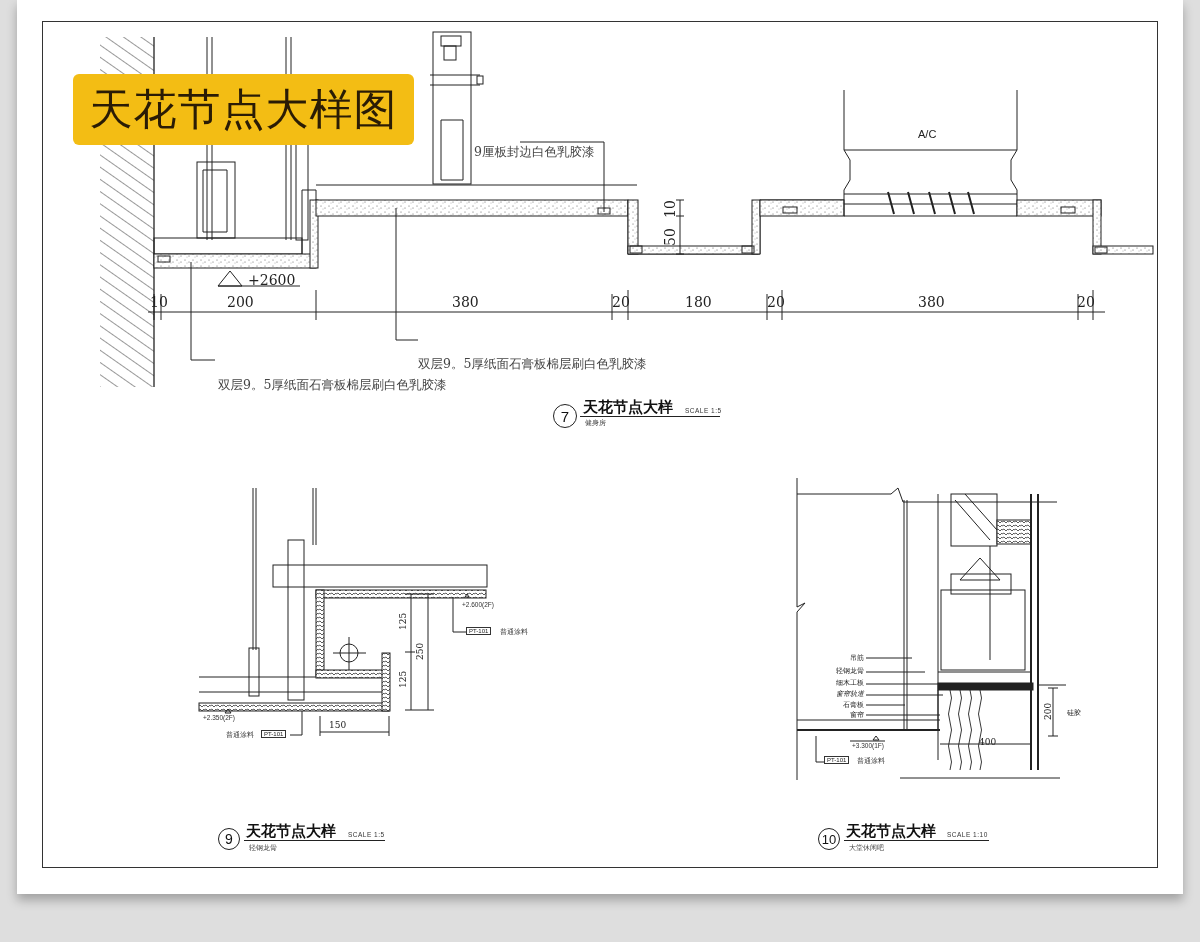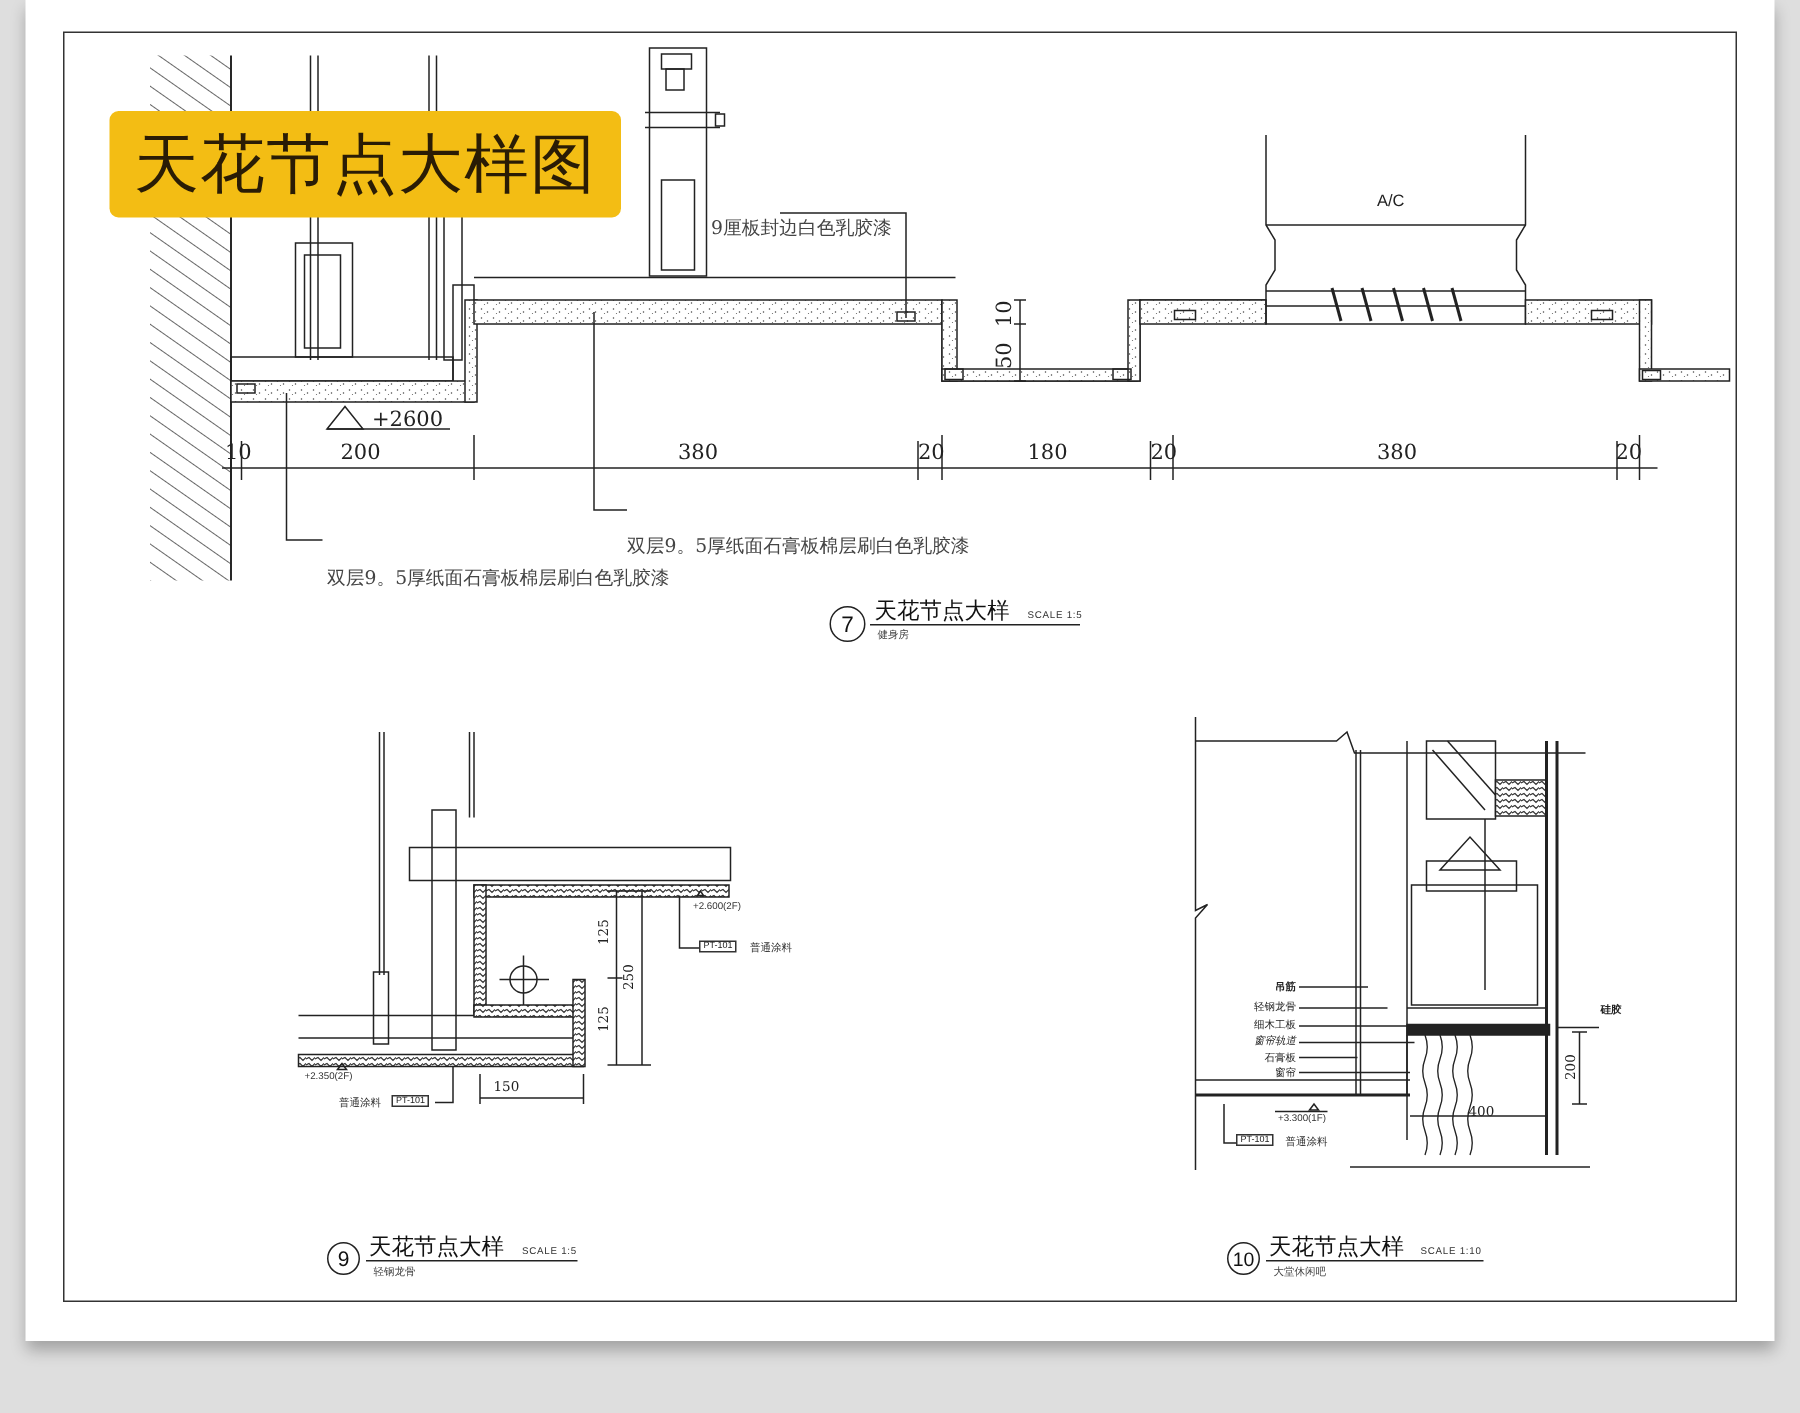--- a/index.html
+++ b/index.html
@@ -22,21 +22,21 @@
     display: flex; align-items: center; justify-content: center;
     font-family: "DejaVu Sans", sans-serif; font-size: 43px; color: #2a1c05; letter-spacing: 1px;
   }
   .txt { position: absolute; white-space: nowrap; color: #222; }
   .serif { font-family: "DejaVu Serif", "Liberation Serif", serif; }
   .sans { font-family: "Liberation Sans", "DejaVu Sans", sans-serif; }
   .dim { font-size: 14px; }
   .note { font-size: 12.5px; color: #444; margin-top: 24px; }
   .tiny { font-size: 6.5px; color: #333; }
   .small { font-size: 8px; color: #333; }
-  .title-label { font-size: 15px; font-weight: normal; color: #111; }
+  .title-label { font-size: 15px; font-weight: bold; color: #111; }
   .scale { font-size: 6.5px; color: #333; letter-spacing: 0.5px; }
   .sub { font-size: 7px; color: #444; }
   .circ {
     position: absolute; border: 1.3px solid #222; border-radius: 50%;
     display: flex; align-items: center; justify-content: center;
     font-family: "Liberation Sans", sans-serif; color: #111; box-sizing: border-box;
   }
   .tag { border: 1px solid #333; padding: 0 2px; font-size: 6px; }
   .vert { transform: rotate(-90deg); transform-origin: left top; }
 </style>
@@ -272,28 +272,28 @@
 
 <div>
   <div class="circ" style="left:218px;top:828px;width:22px;height:22px;font-size:14px;">9</div>
   <div class="txt title-label" style="left:246px;top:822px;">天花节点大样</div>
   <div class="txt scale sans" style="left:348px;top:831px;">SCALE 1:5</div>
   <div style="position:absolute;left:244px;top:840px;width:141px;border-top:1px solid #222;"></div>
   <div class="txt sub" style="left:249px;top:843px;">轻钢龙骨</div>
 </div>
 
 <div>
-  <div class="txt" style="right:336px;top:653px;font-size:7px;font-weight:bold;">吊筋</div>
+  <div class="txt" style="right:336px;top:653px;font-size:7px;">吊筋</div>
   <div class="txt" style="right:336px;top:666px;font-size:7px;">轻钢龙骨</div>
   <div class="txt" style="right:336px;top:678px;font-size:7px;">细木工板</div>
   <div class="txt" style="right:336px;top:689px;font-size:7px;font-style:italic;">窗帘轨道</div>
   <div class="txt" style="right:336px;top:700px;font-size:7px;">石膏板</div>
   <div class="txt" style="right:336px;top:710px;font-size:7px;">窗帘</div>
 </div>
-<div class="txt" style="left:1067px;top:668px;font-size:7px;font-weight:bold;">硅胶</div>
+<div class="txt" style="left:1067px;top:708px;font-size:7px;">硅胶</div>
 <div class="txt serif vert" style="left:1043px;top:720px;font-size:9px;">200</div>
 <div class="txt serif" style="left:979px;top:737px;font-size:9px;">400</div>
 <div class="txt tiny sans" style="left:852px;top:742px;">+3.300(1F)</div>
 <div class="txt tag sans" style="left:824px;top:756px;">PT-101</div>
 <div class="txt small" style="left:857px;top:756px;font-size:7px;">普通涂料</div>
 
 <div>
   <div class="circ" style="left:818px;top:828px;width:22px;height:22px;font-size:13px;">10</div>
   <div class="txt title-label" style="left:846px;top:822px;">天花节点大样</div>
   <div class="txt scale sans" style="left:947px;top:831px;">SCALE 1:10</div>

